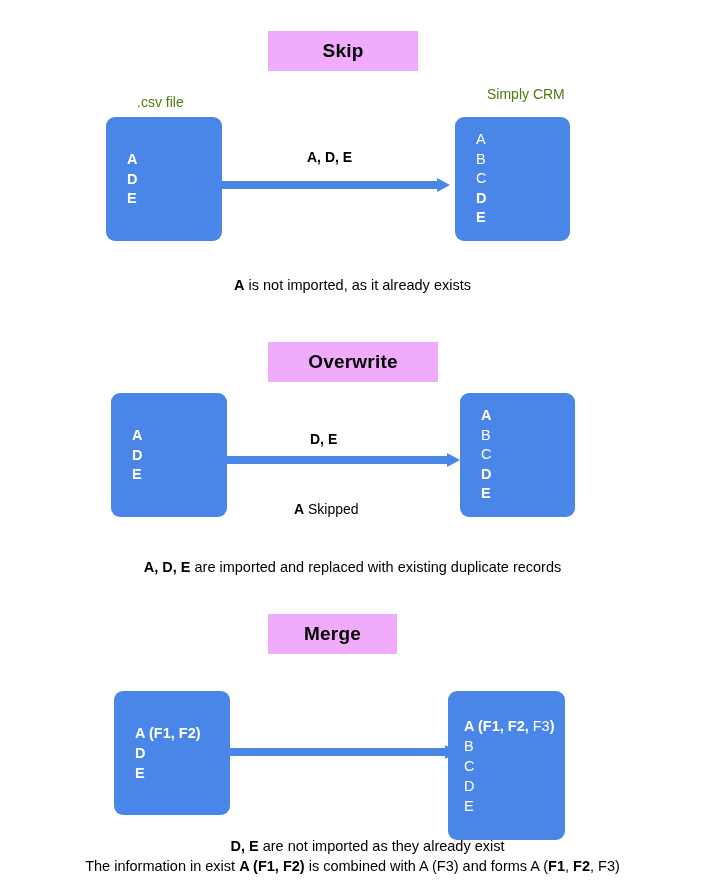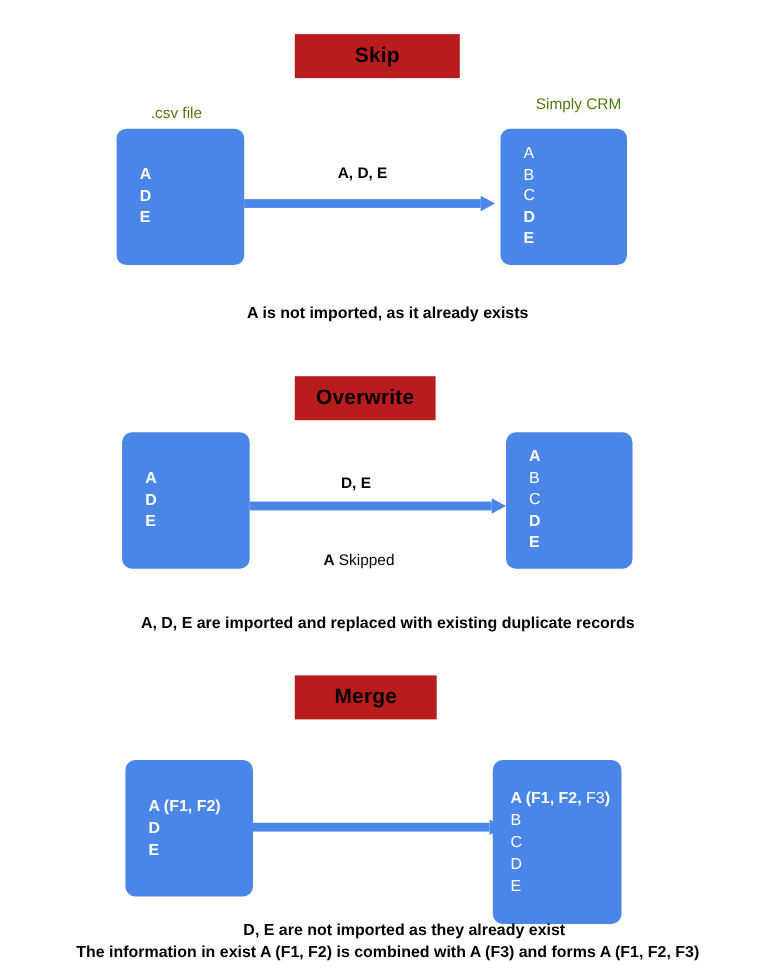--- a/index.html
+++ b/index.html
@@ -18,21 +18,21 @@
   }
 
   .canvas {
     position: absolute;
     inset: 0;
   }
 
   
   .chip {
     position: absolute;
-    background: #b91c1c;
+    background: #f0abfc;
     color: #000000;
     font-weight: bold;
     font-size: 19px;
     text-align: center;
     line-height: 40px;
     height: 40px;
     letter-spacing: 0.2px;
   }
 
   
@@ -100,21 +100,21 @@
 
   
   .note {
     position: absolute;
     font-size: 14.5px;
     white-space: nowrap;
     color: #000000;
     text-align: center;
   }
   .note b { font-weight: bold; }
-  .note span.plain { font-weight: bold; }
+  .note span.plain { font-weight: normal; }
 </style>
 </head>
 <body>
 
 <div class="canvas">
 
   <div class="chip" style="left:268px; top:31px; width:150px;">Skip</div>
 
   <div class="box-caption" style="left:137px; top:94px;">.csv file</div>
 
@@ -142,21 +142,21 @@
       <div class="row-n">C</div>
       <div class="row-b">D</div>
       <div class="row-b">E</div>
     </div>
   </div>
 
   <div class="note" style="left:0px; top:277px; width:705px;">
     <b>A</b><span class="plain"> is not imported, as it already exists</span>
   </div>
 
-  <div class="chip" style="left:268px; top:342px; width:128px;">Overwrite</div>
+  <div class="chip" style="left:268px; top:342px; width:170px;">Overwrite</div>
 
   <div class="node-box" style="left:111px; top:393px; width:116px; height:124px;">
     <div class="rows">
       <div class="row-b">A</div>
       <div class="row-b">D</div>
       <div class="row-b">E</div>
     </div>
   </div>
 
   <div class="arrow" style="left:227px; top:453px; width:233px;">

